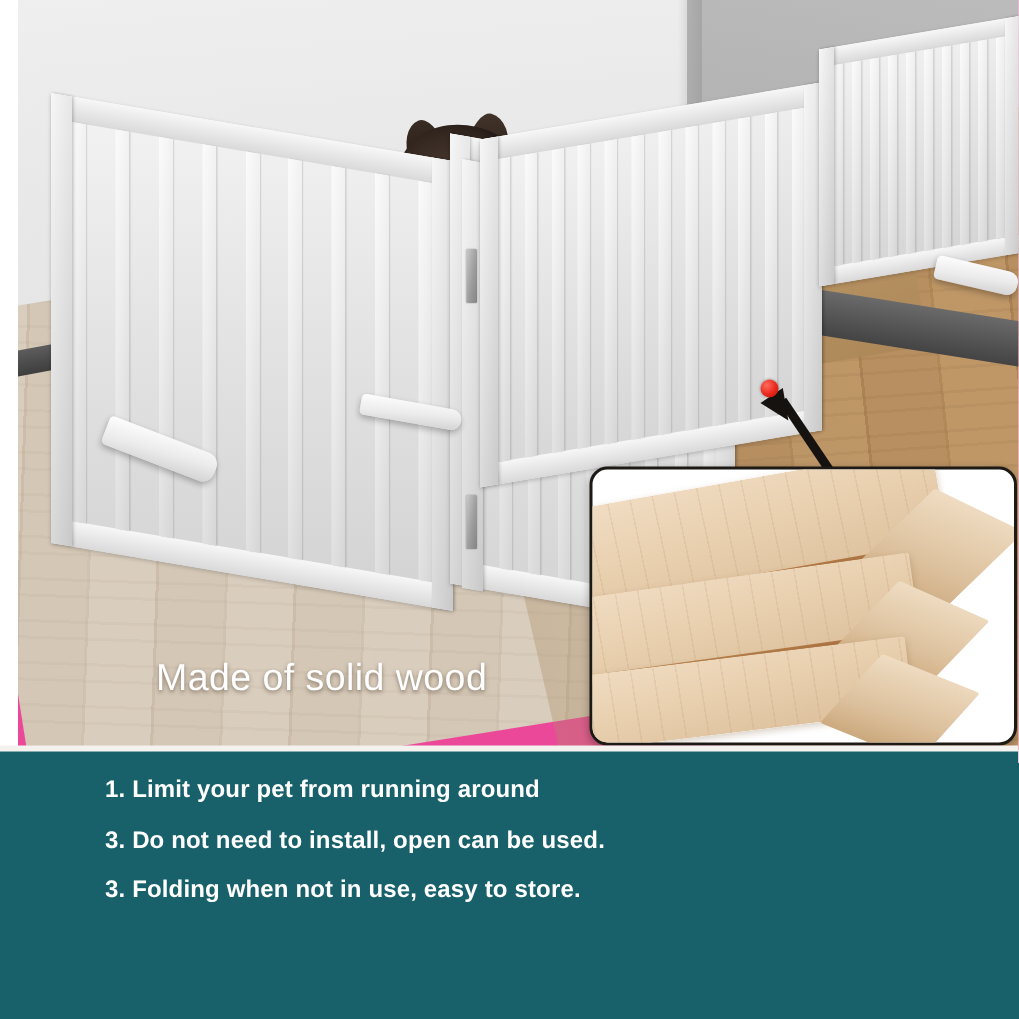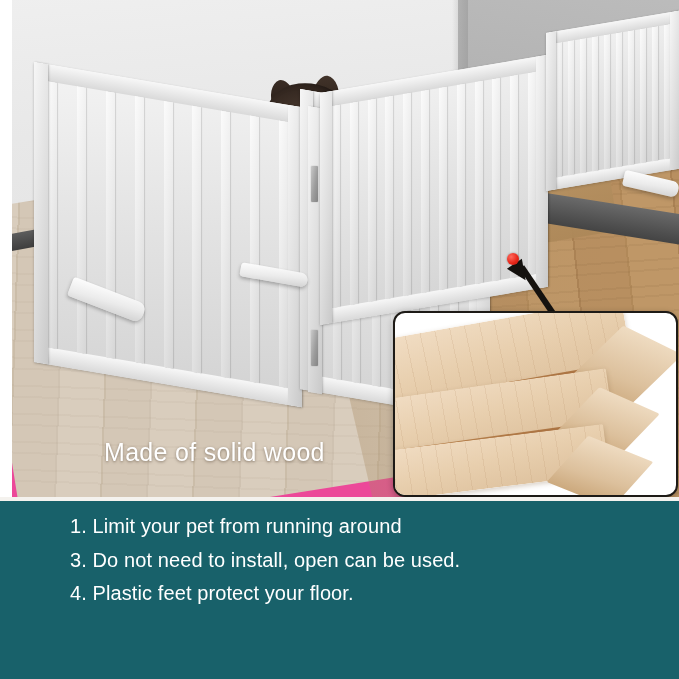--- a/index.html
+++ b/index.html
@@ -340,24 +340,25 @@
     background: #18616a;
   }
   #feature-list {
     position: absolute;
     left: 70px; top: 9px;
     margin: 0; padding: 0;
     list-style: none;
   }
   #feature-list li {
     color: #ffffff;
-    font-size: 20px;
+    font-size: 16px;
     line-height: 33.5px;
     white-space: nowrap;
     letter-spacing: .1px;
+    font-weight: bold;
   }
 </style>
 </head>
 <body>
 
 <div id="page">
 
   <div id="photo">
 
     <div class="wall-left"></div>
@@ -508,17 +509,17 @@
     </div>
 
   </div>
 
   <div id="divider"></div>
 
   <div id="features">
     <ul id="feature-list">
       <li>1. Limit your pet from running around</li>
       <li>3. Do not need to install, open can be used.</li>
-      <li>4. Plastic feet protect your floor.</li>
+      <li>3. Folding when not in use, easy to store.</li>
     </ul>
   </div>
 
 </div>
 
 </body></html>

